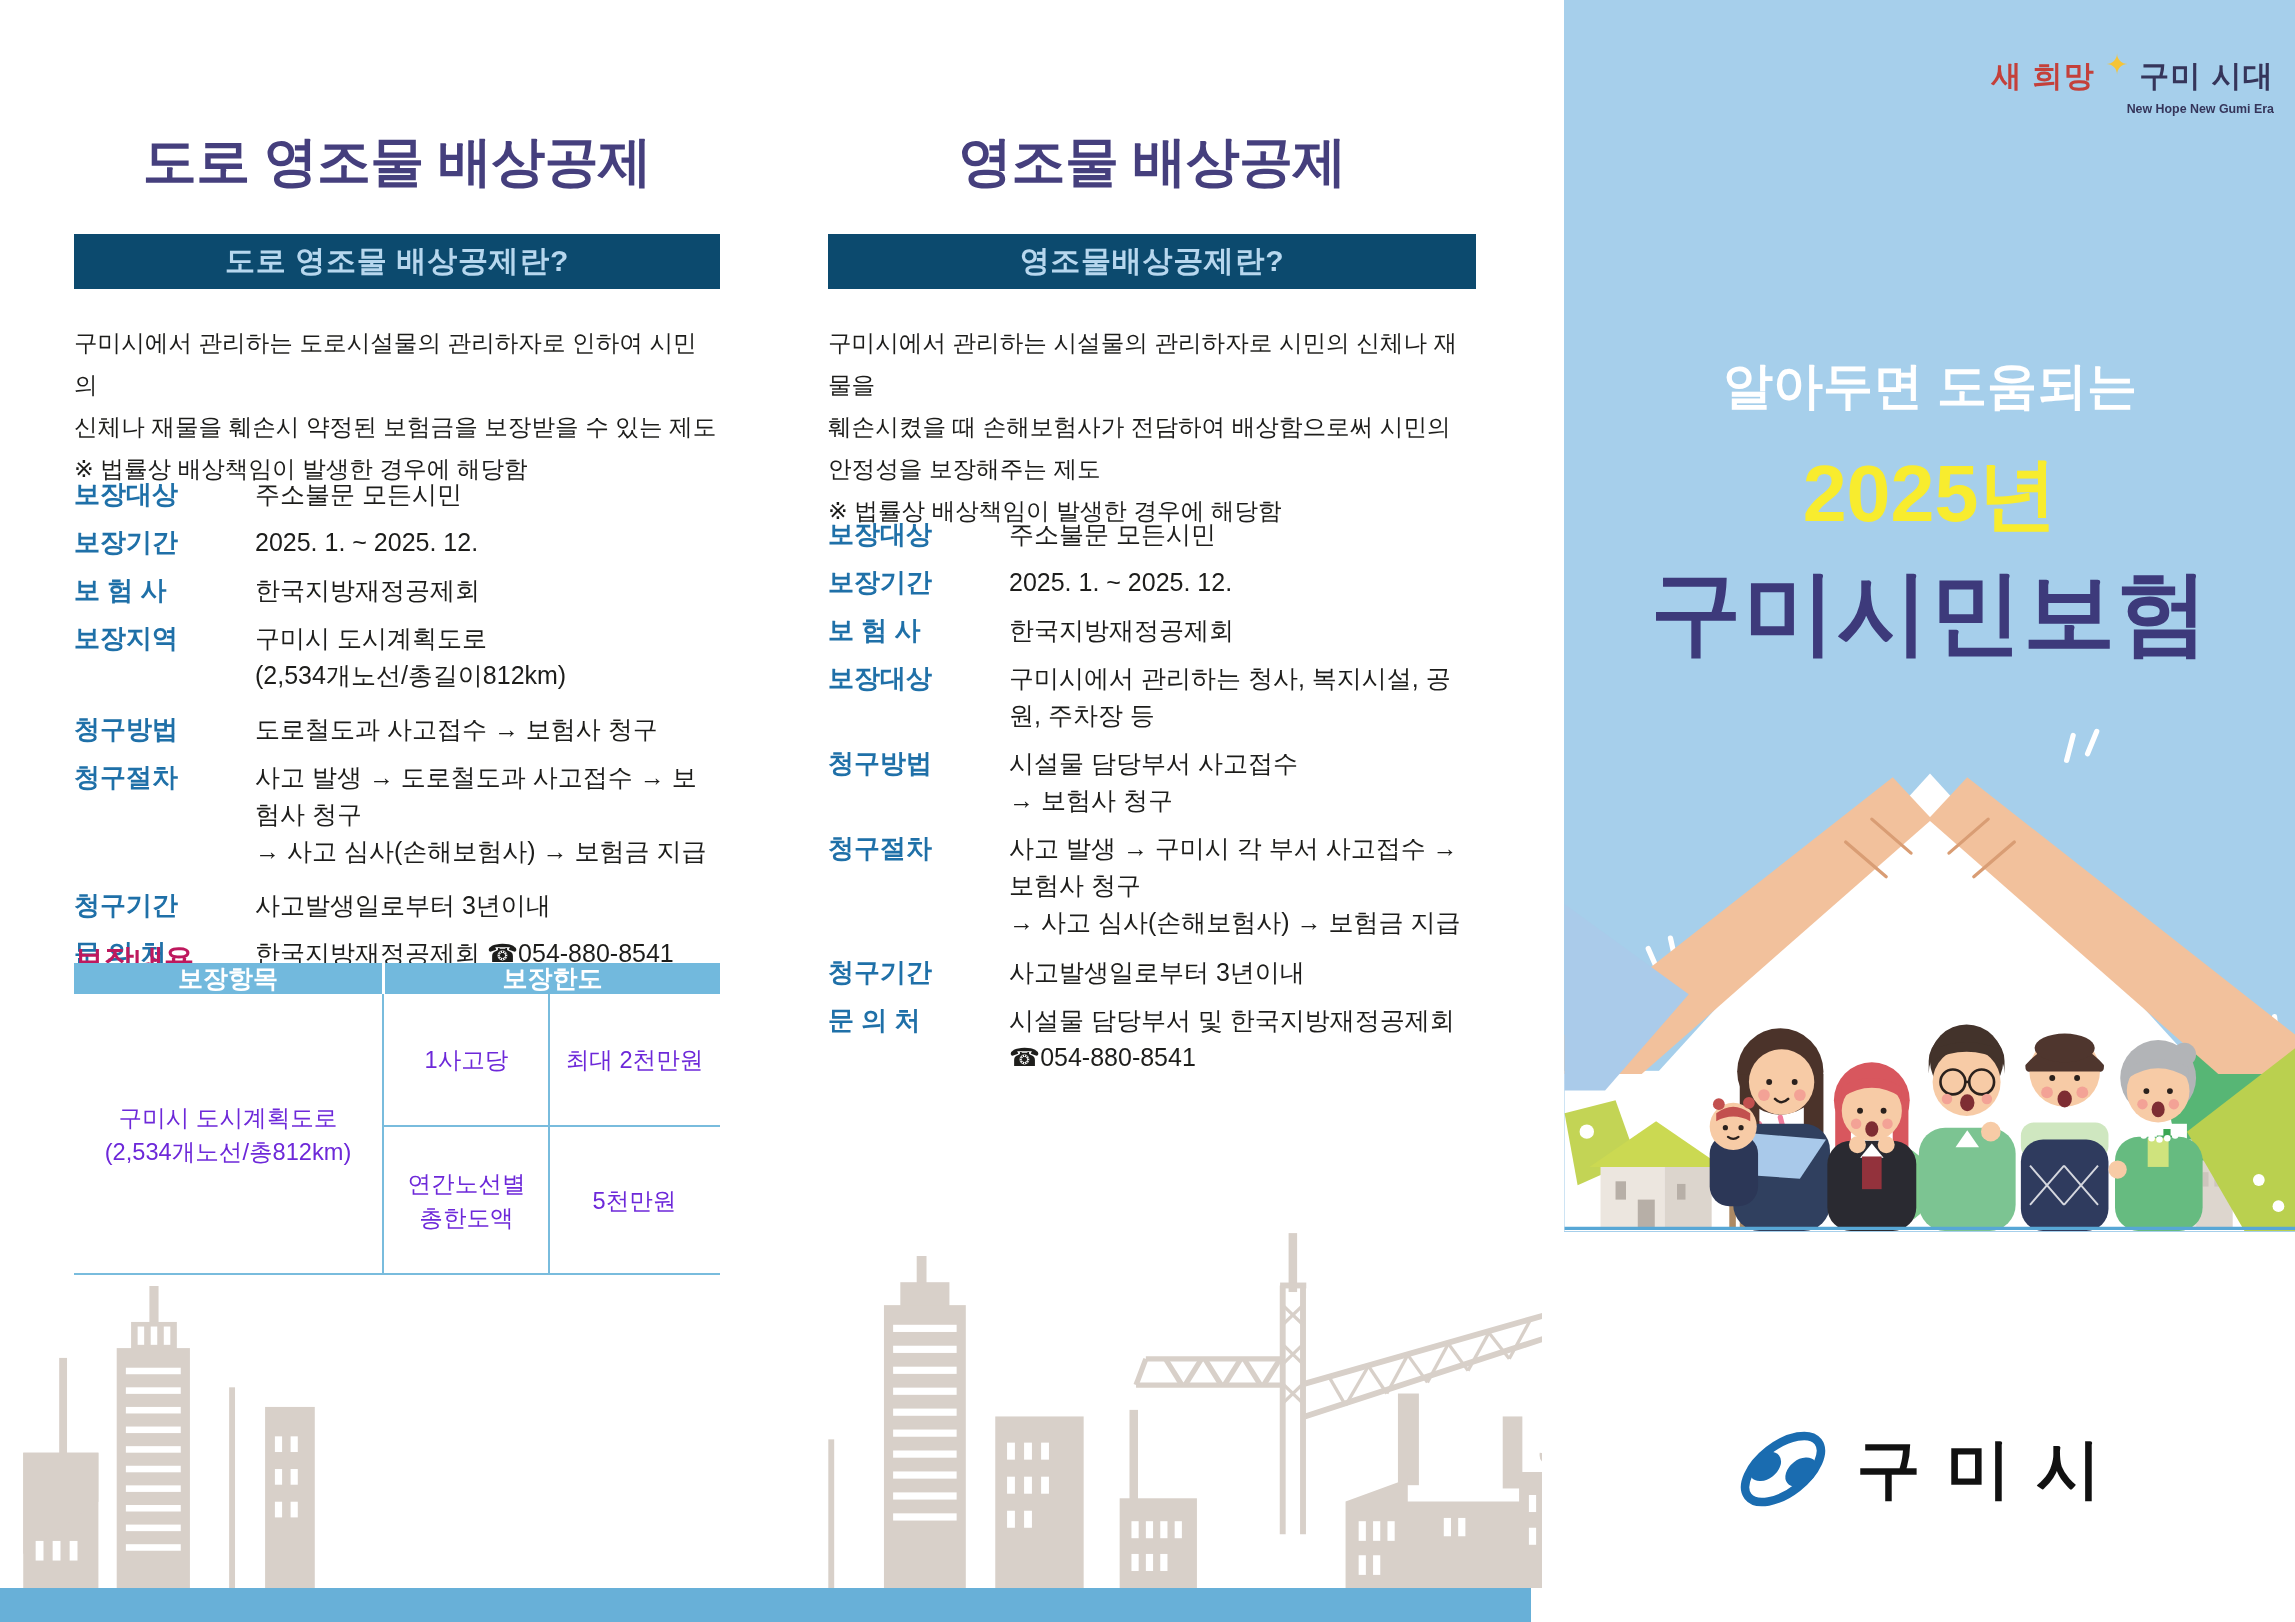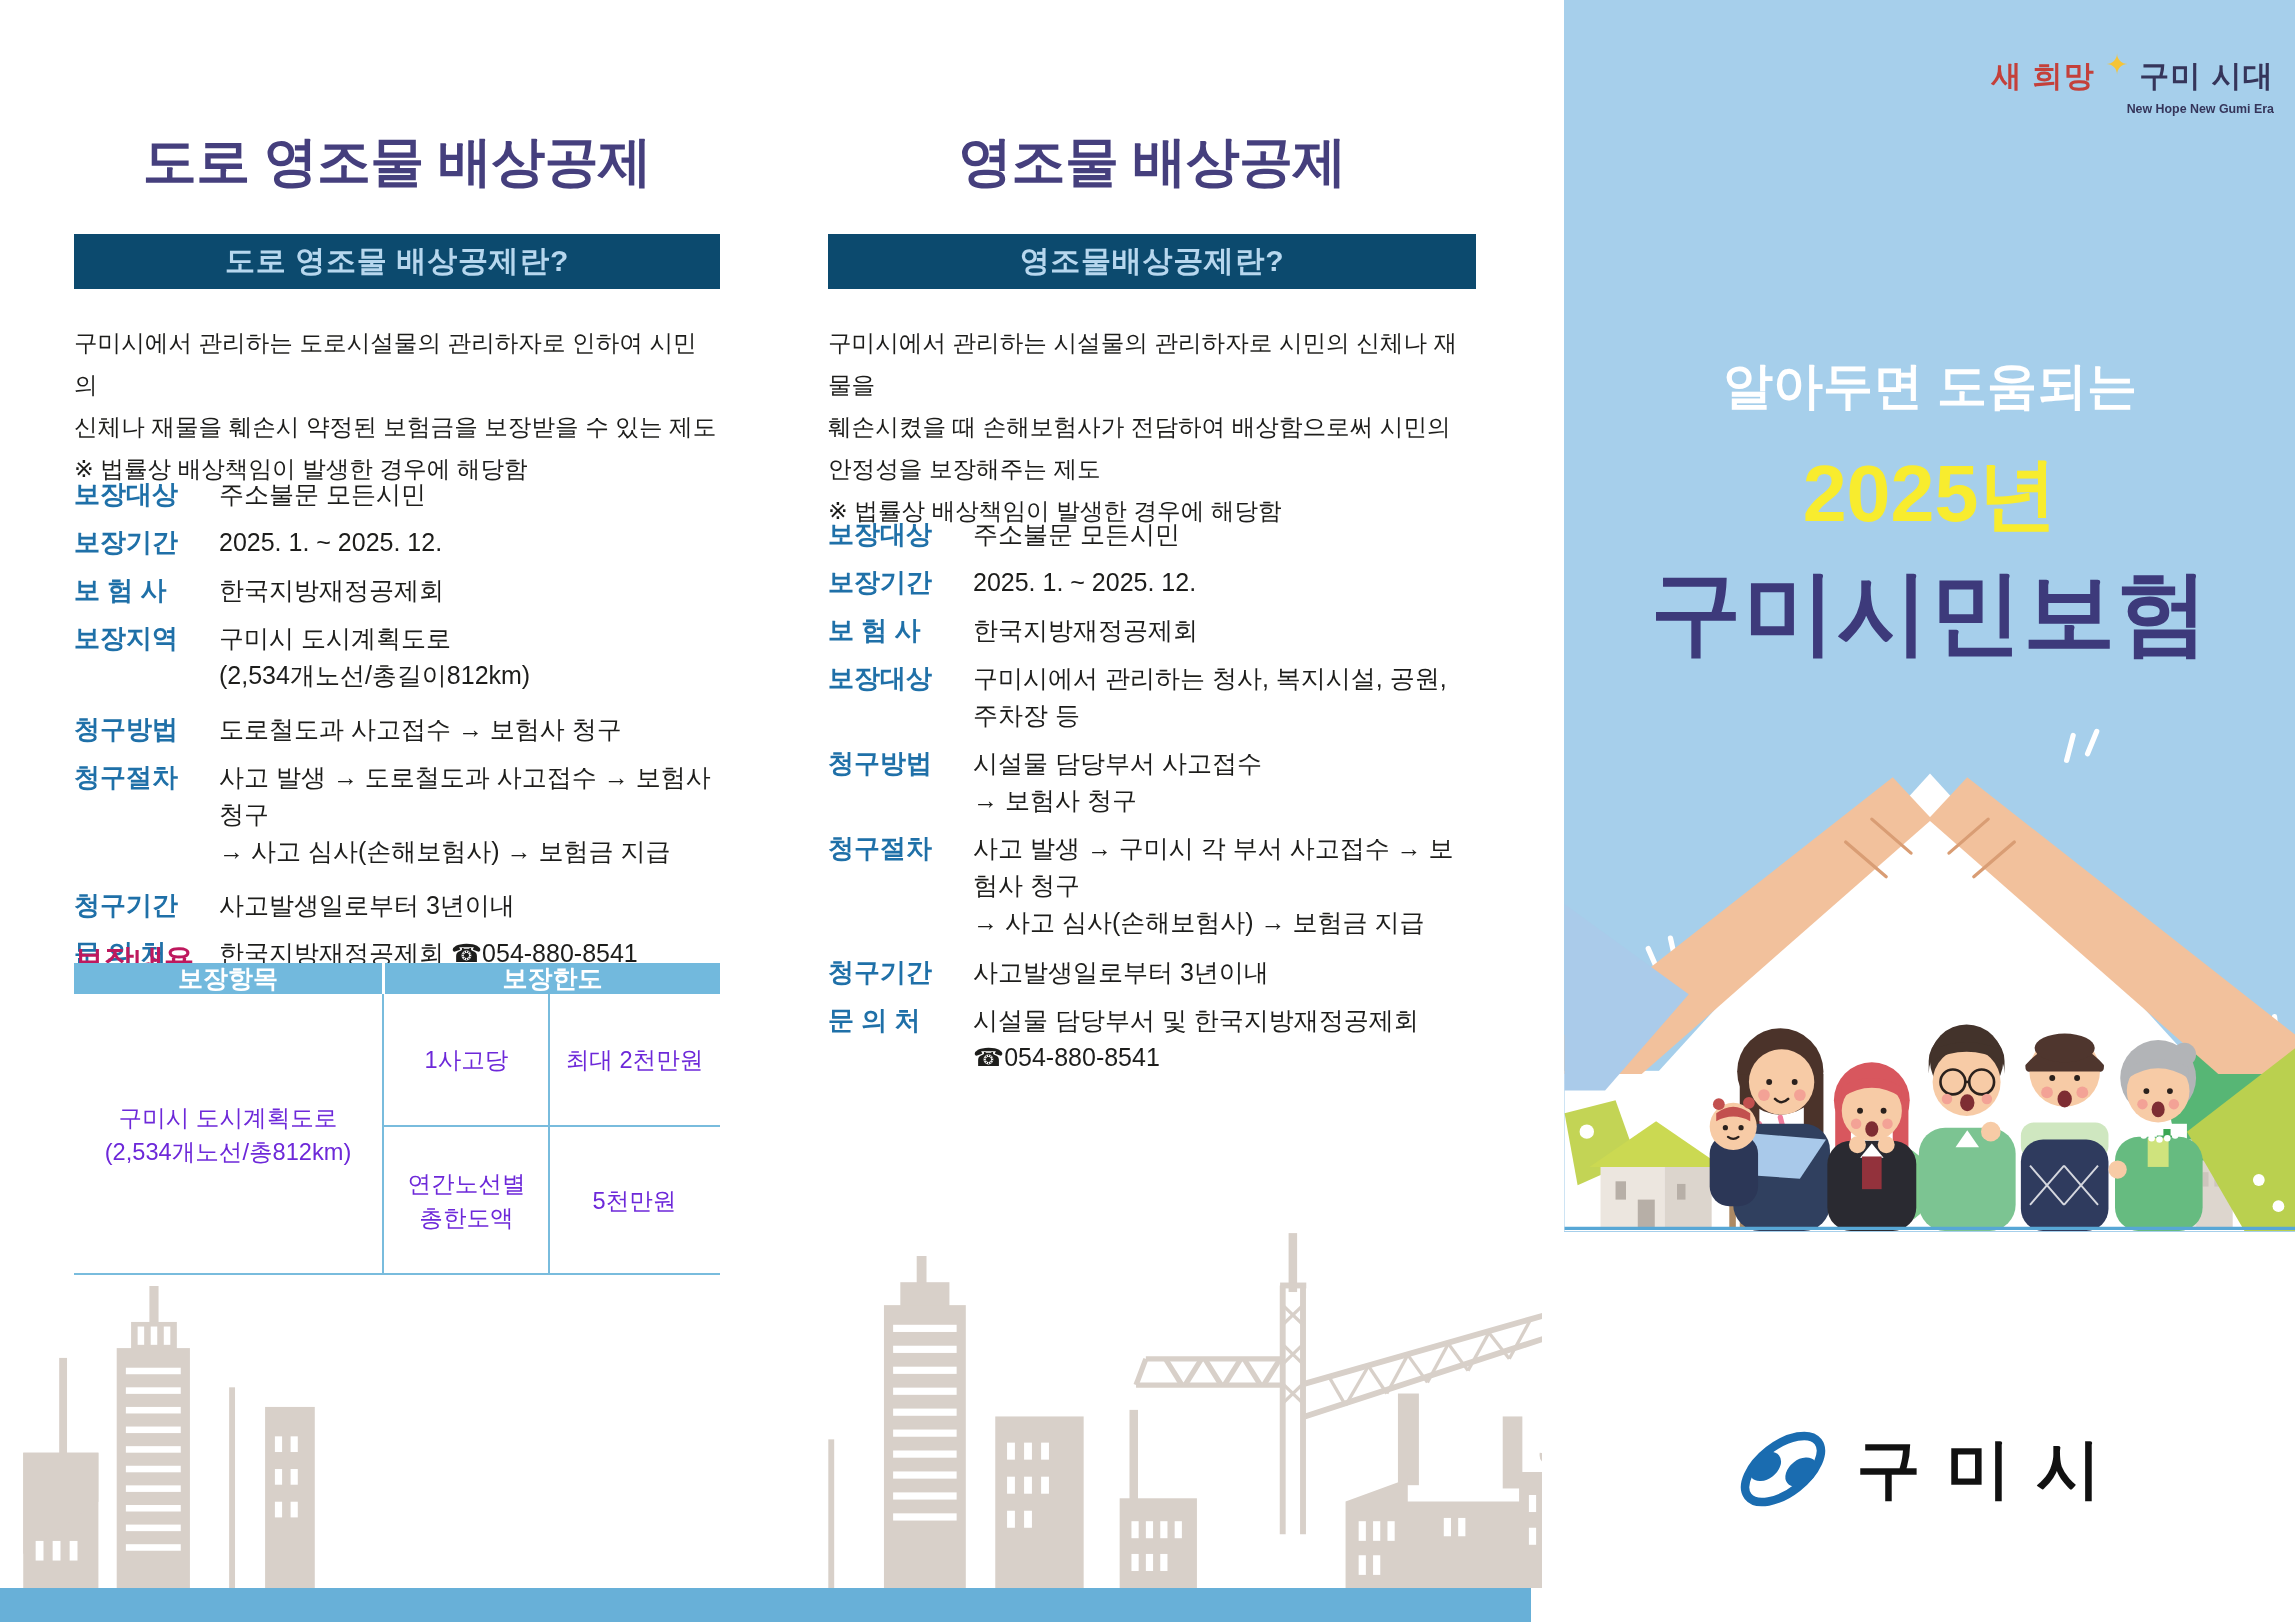--- a/index.html
+++ b/index.html
@@ -5,21 +5,21 @@
   html,body{margin:0;padding:0;}
   body{font-family:"Liberation Sans","DejaVu Sans",sans-serif;}
   .page{position:relative;width:2295px;height:1623px;background:#ffffff;overflow:hidden;}
 
   
   .panel-title{position:absolute;text-align:center;font-size:54px;font-weight:900;color:#453f7d;letter-spacing:-0.7px;}
   .banner{position:absolute;height:55px;background:#0c4a6e;display:flex;align-items:center;justify-content:center;}
   .banner span{font-size:30px;font-weight:800;color:#b7d7ee;letter-spacing:0.7px;}
   .desc{position:absolute;font-size:23.6px;line-height:42px;color:#1d1d1b;white-space:pre-line;}
   .info-list{position:absolute;}
-  .info-row{display:flex;margin-bottom:11px;}
+  .info-row{display:flex;margin-bottom:11px;gap:36px;}
   .info-label{flex:0 0 145px;font-size:26px;font-weight:900;color:#1f70a8;line-height:37px;white-space:pre;}
   .info-value{font-size:25px;line-height:37px;color:#1d1d1b;white-space:pre-line;}
 
   
   .coverage-heading{position:absolute;font-size:30px;font-weight:900;color:#be185d;}
   .ctable{position:absolute;width:646px;}
   .ctable-head{display:flex;height:31px;background:#72b9dd;}
   .ctable-head .hc{display:flex;align-items:center;justify-content:center;color:#ffffff;font-size:25px;font-weight:800;}
   .hc1{width:308px;border-right:3.3px solid #ffffff;}
   .hc2{flex:1;}

